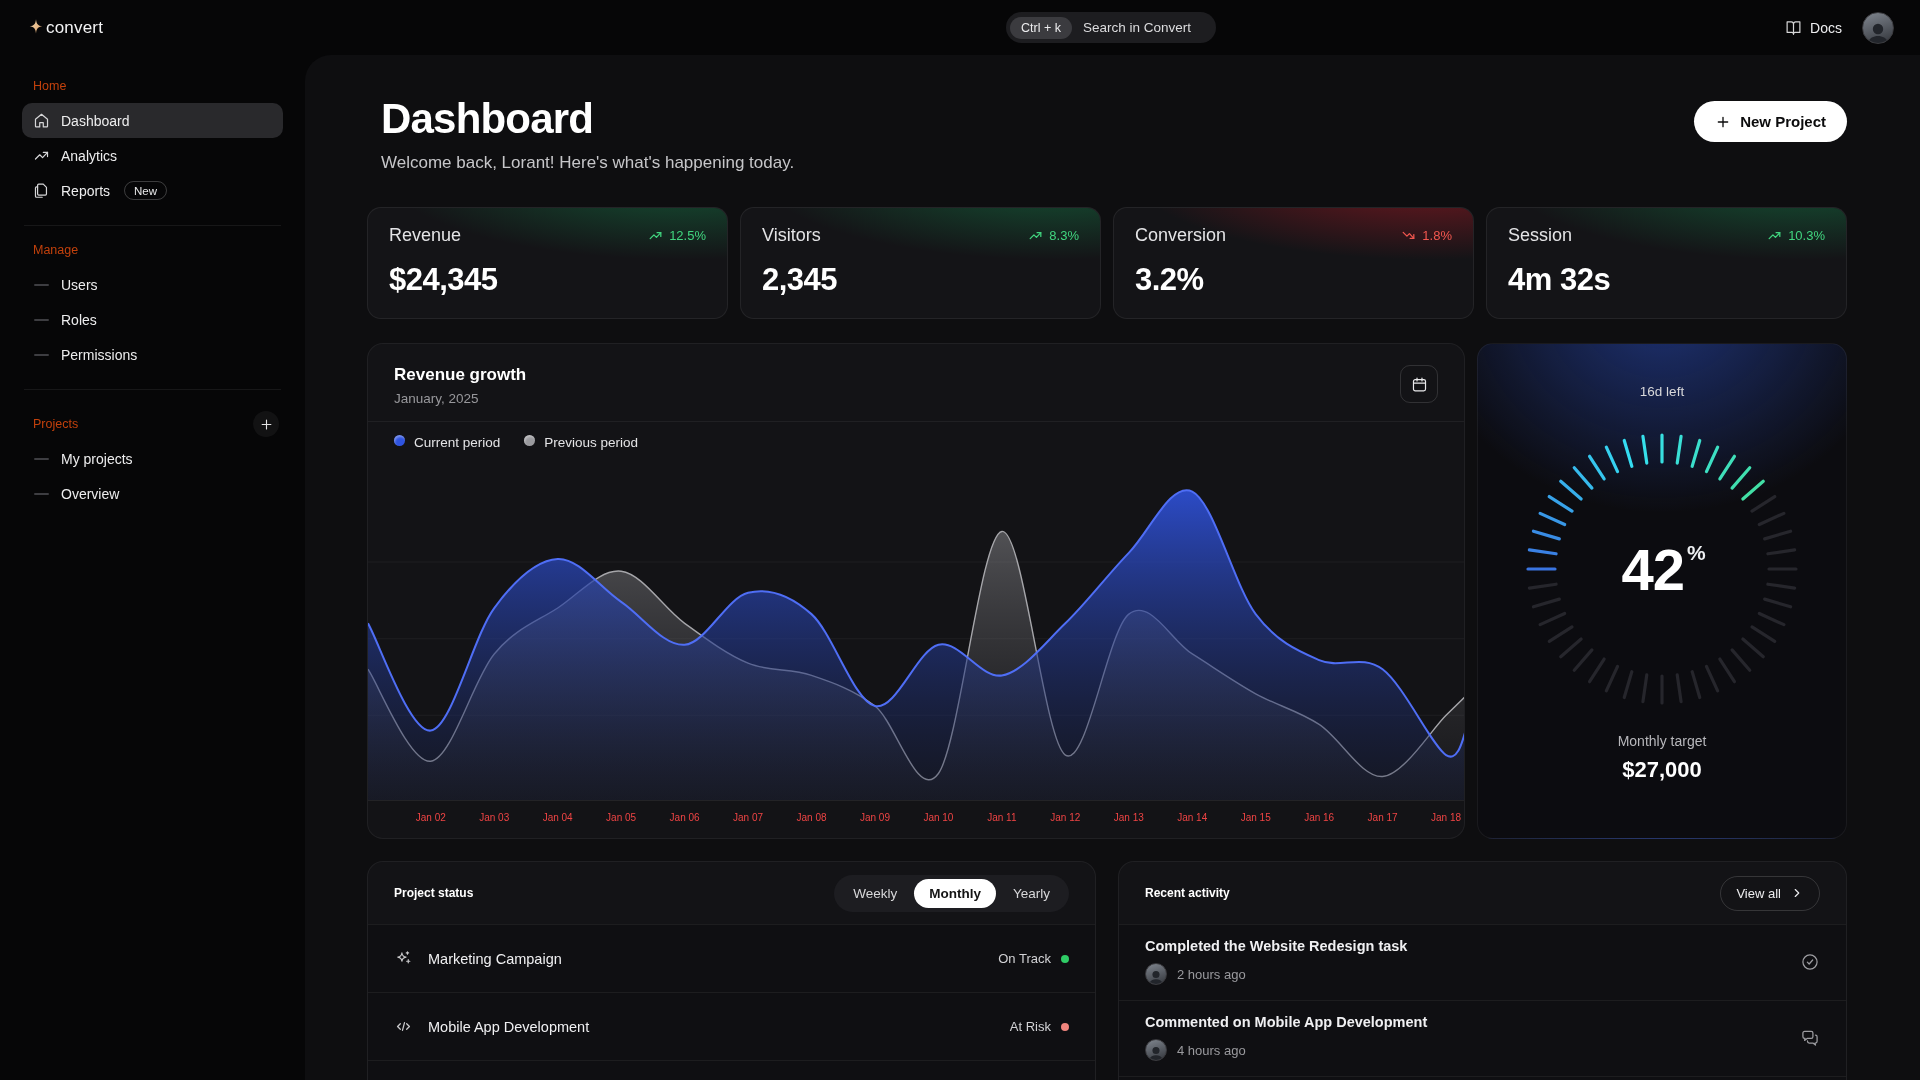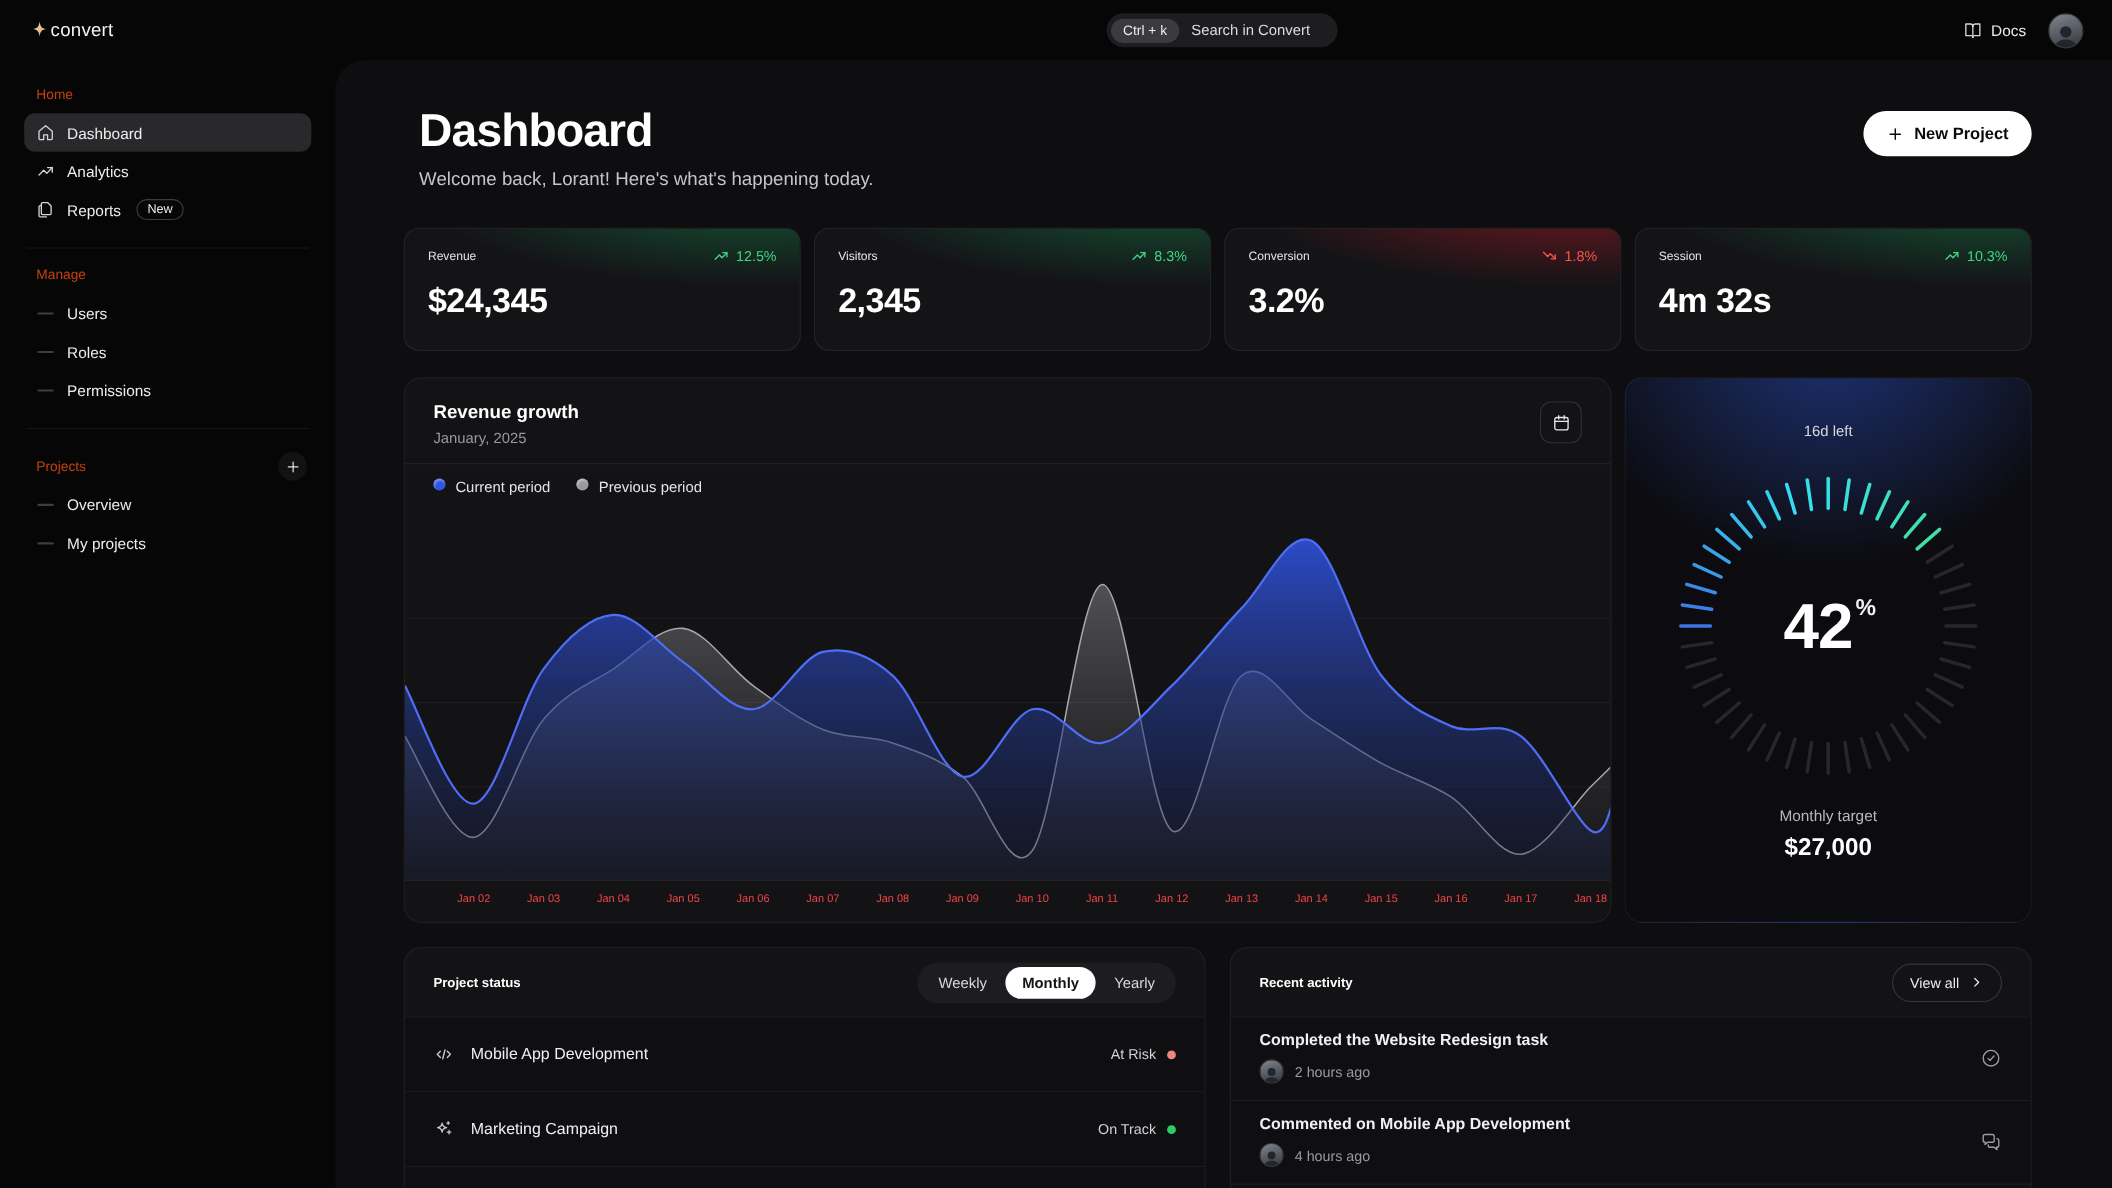--- a/index.html
+++ b/index.html
@@ -48,21 +48,21 @@
     font-size:15px; font-weight:600; display:flex; align-items:center; gap:9px; margin-top:6px; cursor:pointer; }
 
   
   .stats-row { margin-top:34px; display:grid; grid-template-columns:repeat(4,1fr); gap:12px; }
   .stat-card { position:relative; height:112px; border-radius:14px; background:#141417;
     border:1px solid rgba(255,255,255,.07); padding:17px 21px; overflow:hidden; }
   .stat-card::before { content:""; position:absolute; inset:0; pointer-events:none; }
   .stat-card[data-accent="green"]::before { background:radial-gradient(150% 140% at 88% -30%, rgba(22,124,72,.62), rgba(22,124,72,0) 55%); }
   .stat-card[data-accent="red"]::before { background:radial-gradient(150% 140% at 88% -30%, rgba(163,26,37,.68), rgba(163,26,37,0) 55%); }
   .stat-top { display:flex; justify-content:space-between; align-items:center; position:relative; }
-  .stat-label { font-size:11px; color:#e4e4e6; }
+  .stat-label { font-size:18px; color:#e4e4e6; }
   .delta { display:flex; align-items:center; gap:6px; font-size:13px; }
   .stat-card[data-accent="green"] .delta { color:#41d57f; }
   .stat-card[data-accent="red"] .delta { color:#f2574f; }
   .trend-svg { display:none; }
   .stat-card[data-trend="up"] .trend-up { display:block; }
   .stat-card[data-trend="down"] .trend-down { display:block; }
   .stat-value { font-size:31px; font-weight:700; letter-spacing:-.5px; margin-top:16px; position:relative; }
 
   
   .charts-row { margin-top:24px; display:flex; gap:12px; }
@@ -217,25 +217,25 @@
       <div class="nav-label">Projects</div>
       <div class="plus-btn">
         <svg width="15" height="15" viewBox="0 0 24 24" fill="none" stroke="currentColor" stroke-width="1.8" stroke-linecap="round">
           <path d="M12 5v14M5 12h14"></path>
           </svg>
       </div>
     </div>
 
     <div class="nav-item">
       <span class="dash"></span>
+      <span>My projects</span>
+    </div>
+    <div class="nav-item">
+      <span class="dash"></span>
       <span>Overview</span>
-    </div>
-    <div class="nav-item">
-      <span class="dash"></span>
-      <span>My projects</span>
     </div>
   </div>
 
   <div class="main">
 
     <div class="page-head">
       <div>
         <div class="page-title">Dashboard</div>
         <div class="page-sub">Welcome back, Lorant! Here's what's happening today.</div>
       </div>
@@ -440,44 +440,44 @@
         <div class="panel-head">
           <div class="panel-title">Project status</div>
           <div class="tabs">
             <div class="tab">Weekly</div>
             <div class="tab active">Monthly</div>
             <div class="tab">Yearly</div>
           </div>
         </div>
         <div class="ps-row">
           <span class="ps-icon">
+            <svg width="19" height="19" viewBox="0 0 24 24" fill="none" stroke="currentColor" stroke-width="1.5" stroke-linecap="round" stroke-linejoin="round">
+              <path d="M10 5c.45 3.4 1.8 4.75 5.2 5.2-3.4.45-4.75 1.8-5.2 5.2-.45-3.4-1.8-4.75-5.2-5.2 3.4-.45 4.75-1.8 5.2-5.2z"></path>
+              <path d="M18 13.5v4M16 15.5h4"></path>
+                <path d="M17 3.5v3M15.5 5h3"></path>
+              </svg>
+          </span>
+          <span class="ps-name">Marketing Campaign</span>
+          <span class="ps-status">
+            <span>On Track</span>
+            <span class="status-dot" style="background: rgb(47, 204, 102);"></span>
+          </span>
+        </div>
+        <div class="ps-row">
+          <span class="ps-icon">
             <svg width="19" height="19" viewBox="0 0 24 24" fill="none" stroke="currentColor" stroke-width="1.6" stroke-linecap="round" stroke-linejoin="round">
               <polyline points="8 8.5 4.5 12 8 15.5"></polyline>
                 <polyline points="16 8.5 19.5 12 16 15.5"></polyline>
                 <line x1="13.3" y1="7" x2="10.7" y2="17"></line>
               </svg>
           </span>
           <span class="ps-name">Mobile App Development</span>
           <span class="ps-status">
             <span>At Risk</span>
             <span class="status-dot" style="background: rgb(240, 133, 125);"></span>
-          </span>
-        </div>
-        <div class="ps-row">
-          <span class="ps-icon">
-            <svg width="19" height="19" viewBox="0 0 24 24" fill="none" stroke="currentColor" stroke-width="1.5" stroke-linecap="round" stroke-linejoin="round">
-              <path d="M10 5c.45 3.4 1.8 4.75 5.2 5.2-3.4.45-4.75 1.8-5.2 5.2-.45-3.4-1.8-4.75-5.2-5.2 3.4-.45 4.75-1.8 5.2-5.2z"></path>
-              <path d="M18 13.5v4M16 15.5h4"></path>
-                <path d="M17 3.5v3M15.5 5h3"></path>
-              </svg>
-          </span>
-          <span class="ps-name">Marketing Campaign</span>
-          <span class="ps-status">
-            <span>On Track</span>
-            <span class="status-dot" style="background: rgb(47, 204, 102);"></span>
           </span>
         </div>
         <div class="ps-row stub"></div>
       </div>
 
       <div class="panel">
         <div class="panel-head">
           <div class="panel-title">Recent activity</div>
           <div class="view-all">
             <span>View all</span>

